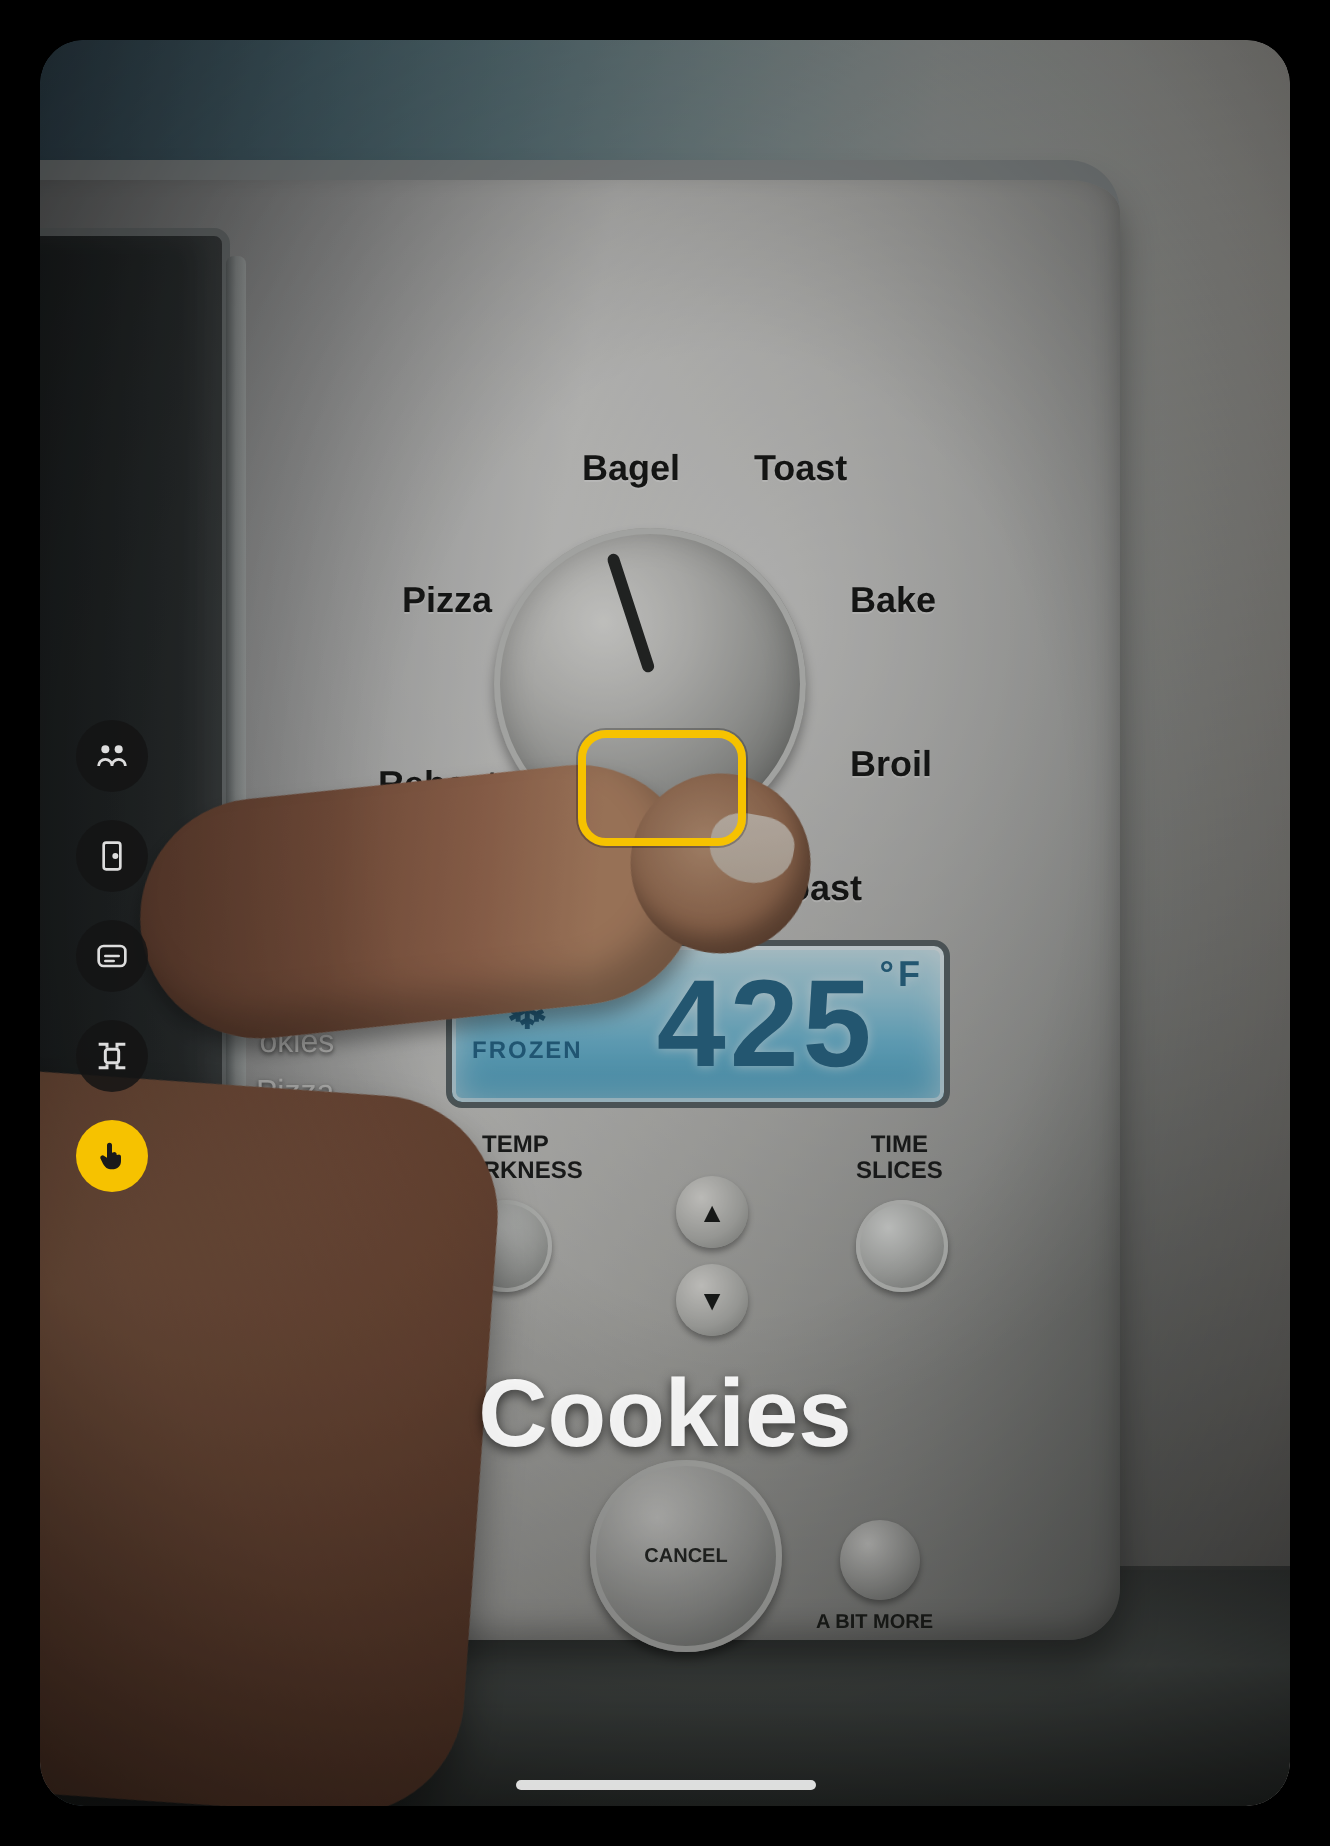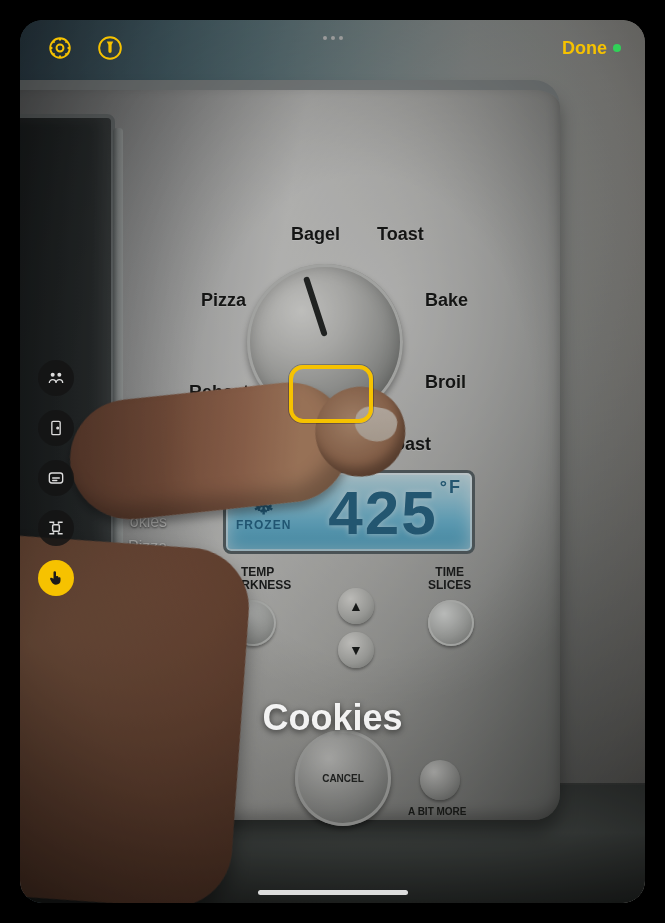--- a/index.html
+++ b/index.html
@@ -186,22 +186,22 @@
 
   
   .detect-box{
     position:absolute; left:269px; top:345px; width:84px; height:58px;
     border:4px solid #f6c200; border-radius:14px;
     box-shadow:0 0 0 1px rgba(0,0,0,.25);
   }
 
   
   .detect-label{
-    position:absolute; left:0; right:0; top:677px; text-align:center;
-    color:rgba(255,255,255,.92); font-size:36px; font-weight:600;
+    position:absolute; left:0; right:0; top:660px; text-align:center;
+    color:rgba(255,255,255,.92); font-size:48px; font-weight:600;
     text-shadow:0 2px 6px rgba(0,0,0,.6);
   }
 
   .home-indicator{
     position:absolute; left:50%; bottom:8px; transform:translateX(-50%);
     width:150px; height:5px; border-radius:3px; background:rgba(255,255,255,.85);
   }
 
   .abitmore-label{position:absolute; left:448px; top:716px; font-size:10px; font-weight:700; color:#232522;}
 </style>
@@ -270,44 +270,20 @@
         <div class="nail"></div>
       </div>
 
       <div class="vignette"></div>
       <div class="dim-overlay"></div>
     </div>
 
     <div class="detect-box"></div>
     <div class="detect-label">Cookies</div>
 
-    <div class="topbar">
-      <div class="icon-btn">
-        <svg viewBox="0 0 24 24" fill="none" stroke="currentColor" stroke-width="1.8">
-          <circle cx="12" cy="12" r="9"></circle>
-          <circle cx="12" cy="12" r="3.2"></circle>
-          <path d="M12 3v2M12 19v2M3 12h2M19 12h2M5.6 5.6l1.4 1.4M17 17l1.4 1.4M18.4 5.6 17 7M7 17l-1.4 1.4"></path>
-        </svg>
-      </div>
-      <div class="icon-btn">
-        <svg viewBox="0 0 24 24" fill="none" stroke="currentColor" stroke-width="1.8">
-          <circle cx="12" cy="12" r="10"></circle>
-          <path d="M9 6h6l-1.5 3v6a1.5 1.5 0 0 1-3 0V9L9 6Z" fill="currentColor" stroke="none"></path>
-        </svg>
-      </div>
-      <div class="dots">
-        <span></span>
-        <span></span>
-        <span></span>
-      </div>
-      <div class="done">
-        <span>Done</span>
-        <span class="dot"></span>
-      </div>
-    </div>
 
     <div class="rail">
       <div class="rail-btn">
         <svg viewBox="0 0 24 24" fill="currentColor">
           <circle cx="8" cy="8" r="2.4"></circle>
             <circle cx="16" cy="8" r="2.4"></circle>
           <path d="M4 18c0-2.2 1.8-4 4-4s4 1.8 4 4M12 18c0-2.2 1.8-4 4-4s4 1.8 4 4" fill="none" stroke="currentColor" stroke-width="1.6"></path>
         </svg>
       </div>
       <div class="rail-btn">

